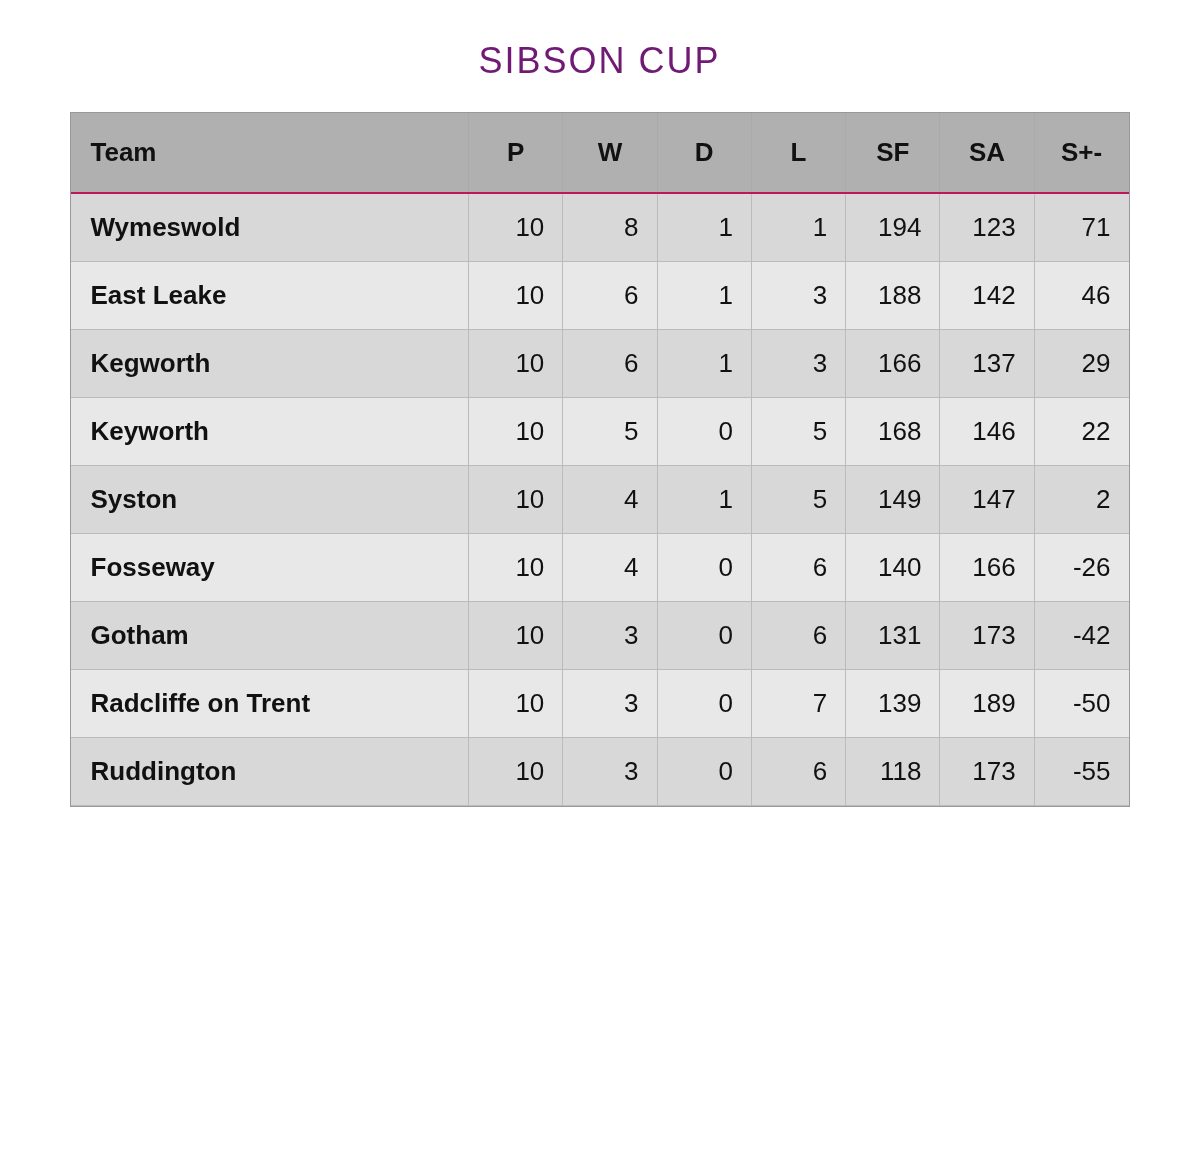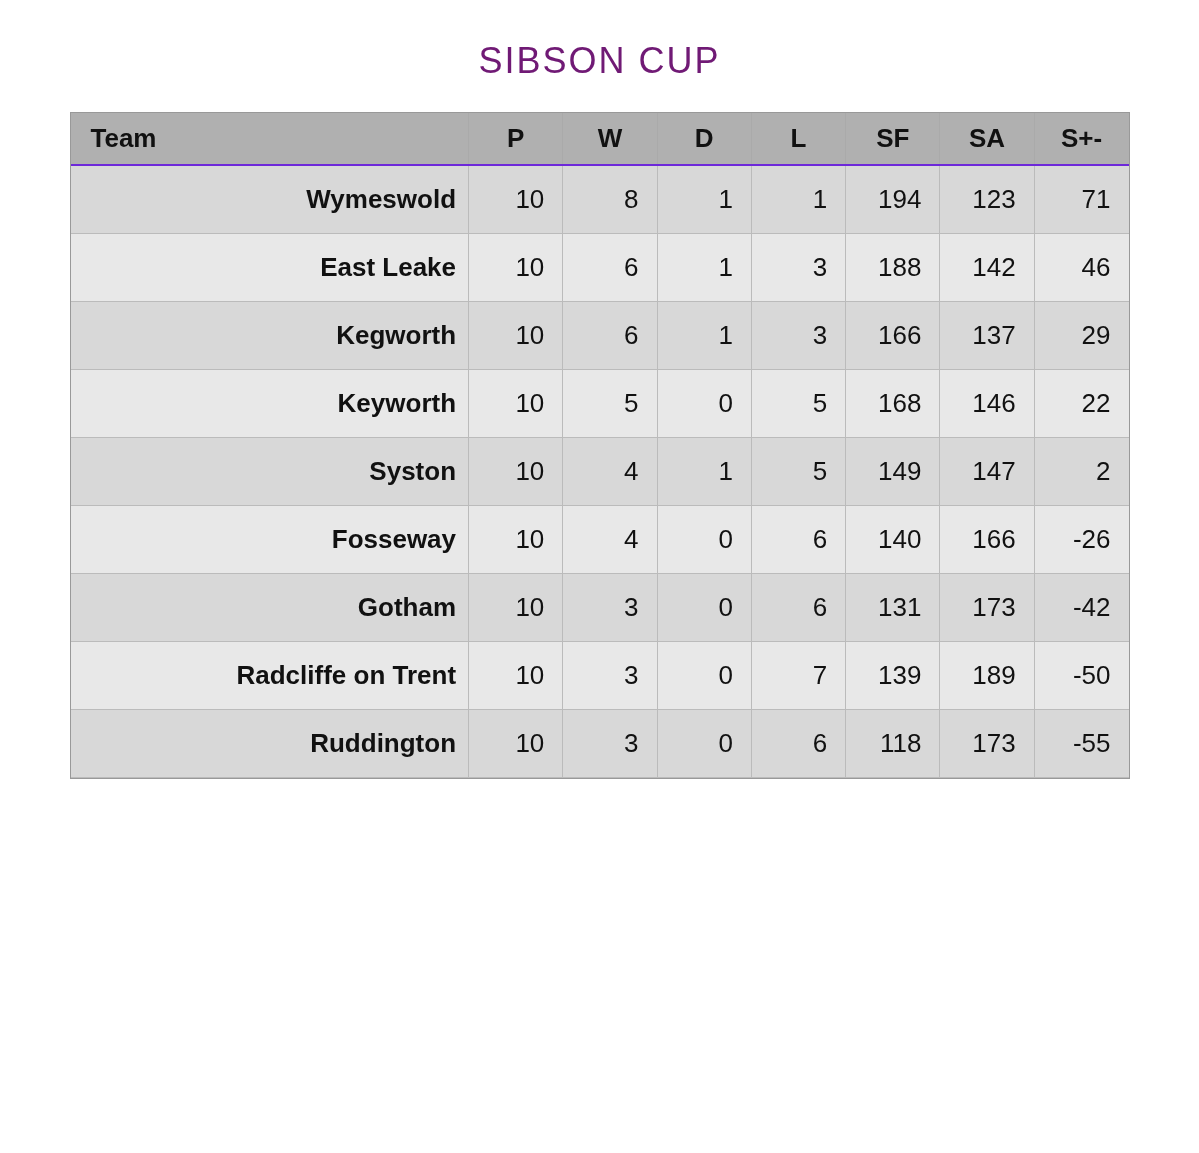--- a/index.html
+++ b/index.html
@@ -35,25 +35,25 @@
     table {
       width: 100%;
       border-collapse: collapse;
     }
 
     thead tr {
       background-color: #b0b0b0;
     }
 
     thead th {
-      padding: 10px 12px;
+      padding: 24px 12px;
       font-size: 26px;
       font-weight: bold;
       color: #111;
-      border-bottom: 2px solid #6d28d9;
+      border-bottom: 2px solid #be185d;
       border-right: 1px solid #aaa;
     }
 
     thead th:last-child {
       border-right: none;
     }
 
     thead th.col-team {
       text-align: left;
       padding-left: 20px;
@@ -81,21 +81,21 @@
       border-right: 1px solid #bbb;
     }
 
     tbody td:last-child {
       border-right: none;
       padding-left: 23px;
     }
 
     tbody td.cell-team {
       font-weight: bold;
-      text-align: right;
+      text-align: left;
       padding-left: 20px;
     }
 
     tbody td.cell-num {
       text-align: right;
       padding-right: 18px;
     }
   </style>
 </head>
 <body>

